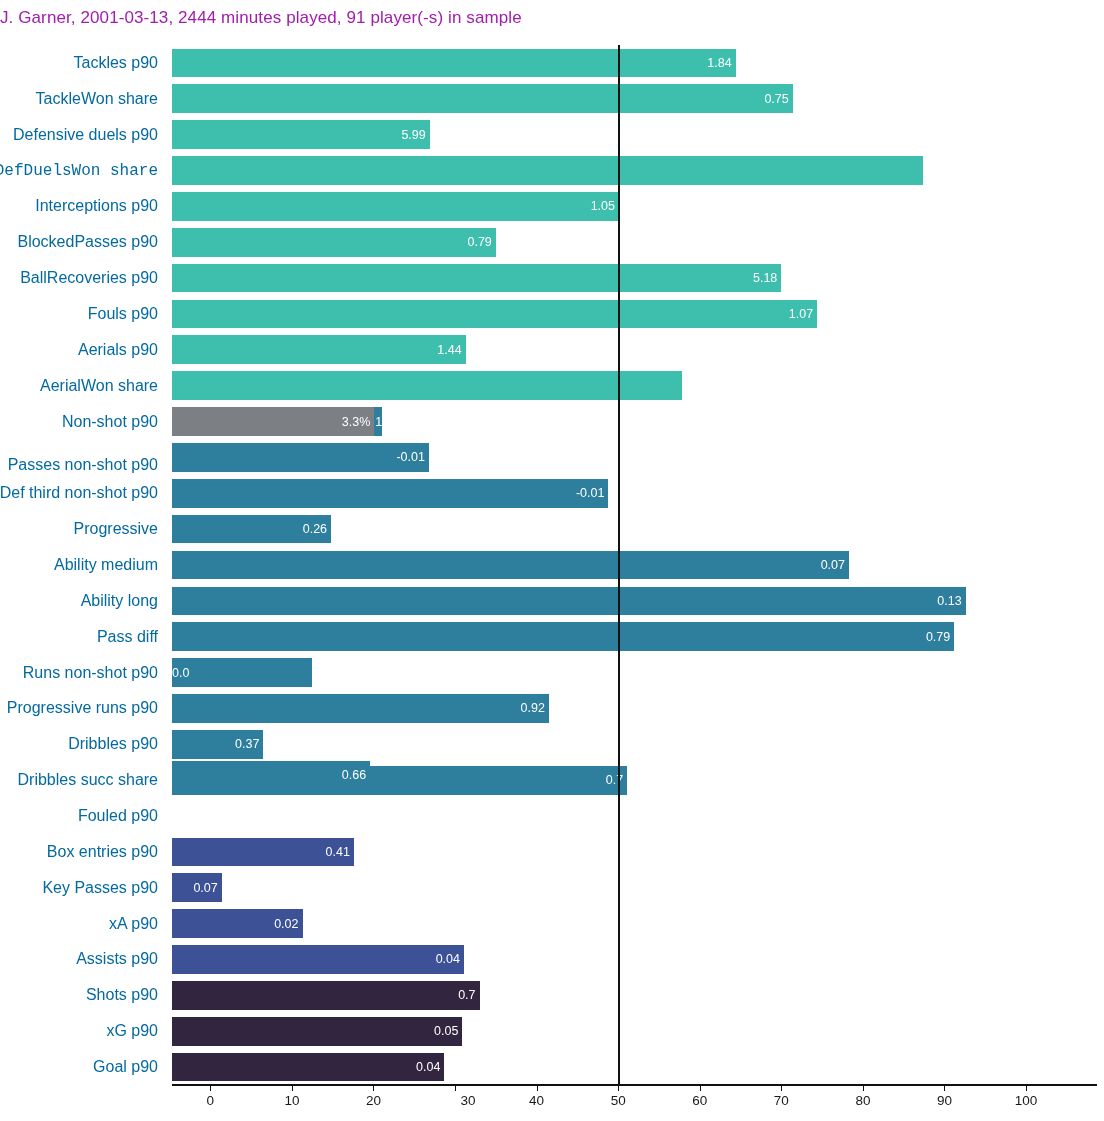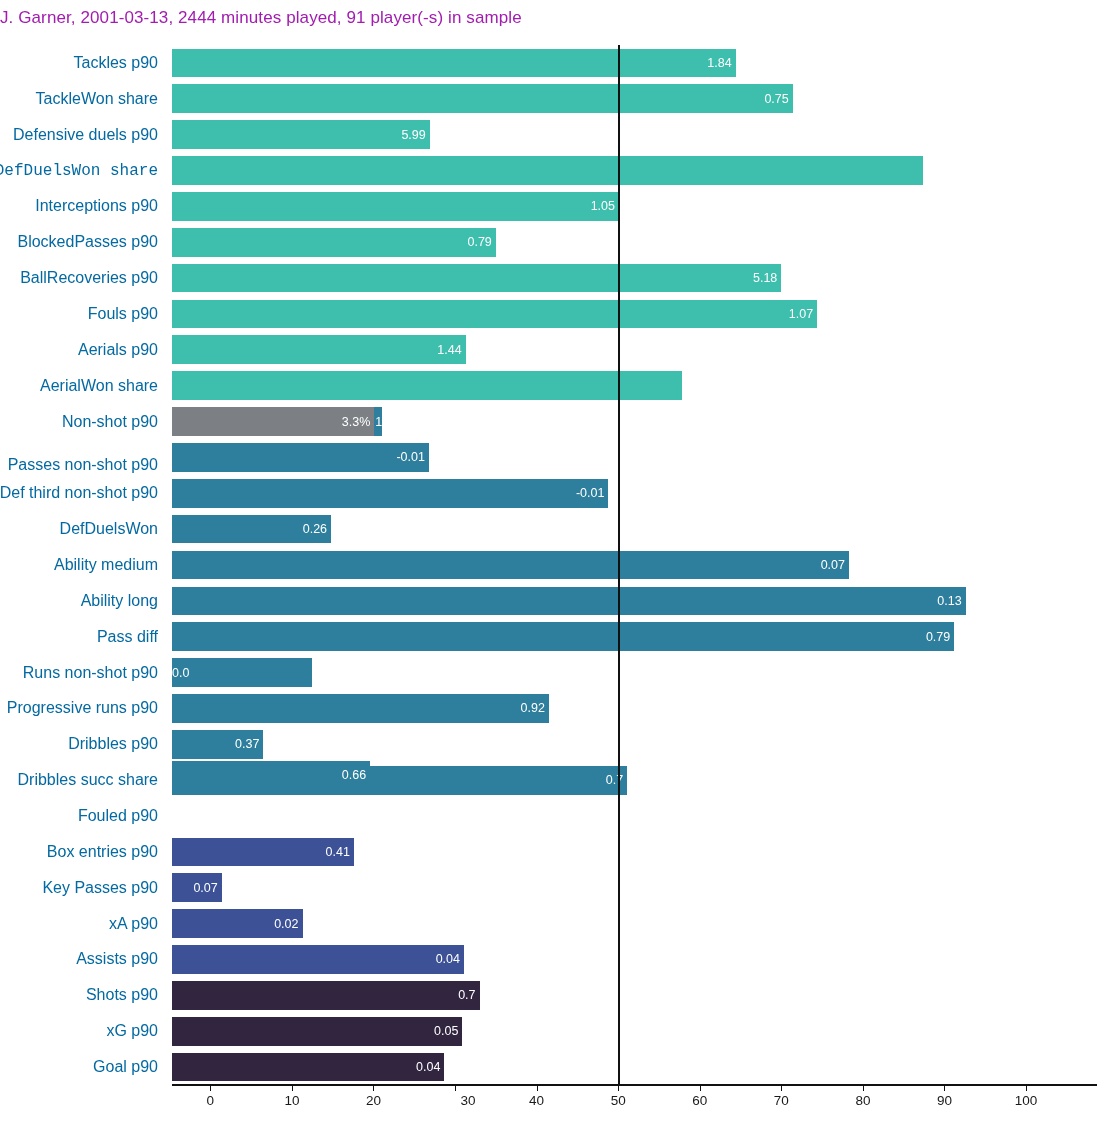--- a/index.html
+++ b/index.html
@@ -80,21 +80,21 @@
       <div class="ylabel" style="top: 125.517px; font-family: Liberation Mono, monospace;">DefDuelsWon share</div>
       <div class="ylabel" style="top: 161.379px;">Interceptions p90</div>
       <div class="ylabel" style="top: 197.241px;">BlockedPasses p90</div>
       <div class="ylabel" style="top: 233.103px;">BallRecoveries p90</div>
       <div class="ylabel" style="top: 268.966px;">Fouls p90</div>
       <div class="ylabel" style="top: 304.828px;">Aerials p90</div>
       <div class="ylabel" style="top: 340.69px;">AerialWon share</div>
       <div class="ylabel" style="top: 376.552px;">Non-shot p90</div>
       <div class="ylabel" style="top: 412.414px; margin-top: 8px;">Passes non-shot p90</div>
       <div class="ylabel" style="top: 448.276px;">Def third non-shot p90</div>
-      <div class="ylabel" style="top: 484.138px;">DefDuelsWon</div>
+      <div class="ylabel" style="top: 484.138px;">Progressive</div>
       <div class="ylabel" style="top: 520px;">Ability medium</div>
       <div class="ylabel" style="top: 555.862px;">Ability long</div>
       <div class="ylabel" style="top: 591.724px;">Pass diff</div>
       <div class="ylabel" style="top: 627.586px;">Runs non-shot p90</div>
       <div class="ylabel" style="top: 663.448px;">Progressive runs p90</div>
       <div class="ylabel" style="top: 699.31px;">Dribbles p90</div>
       <div class="ylabel" style="top: 735.172px;">Dribbles succ share</div>
       <div class="ylabel" style="top: 771.034px;">Fouled p90</div>
       <div class="ylabel" style="top: 806.897px;">Box entries p90</div>
       <div class="ylabel" style="top: 842.759px;">Key Passes p90</div>

